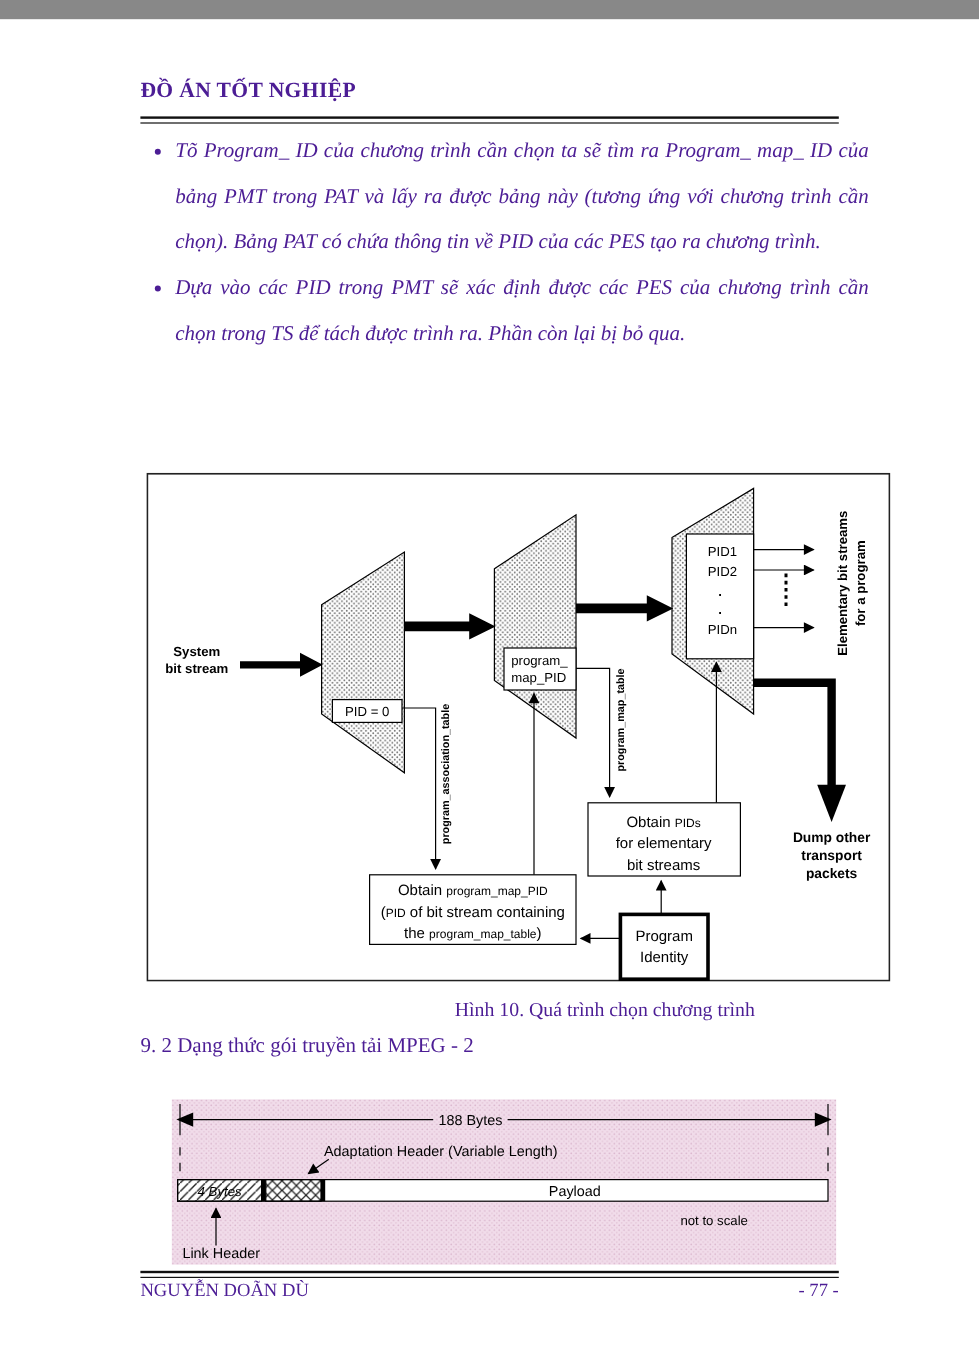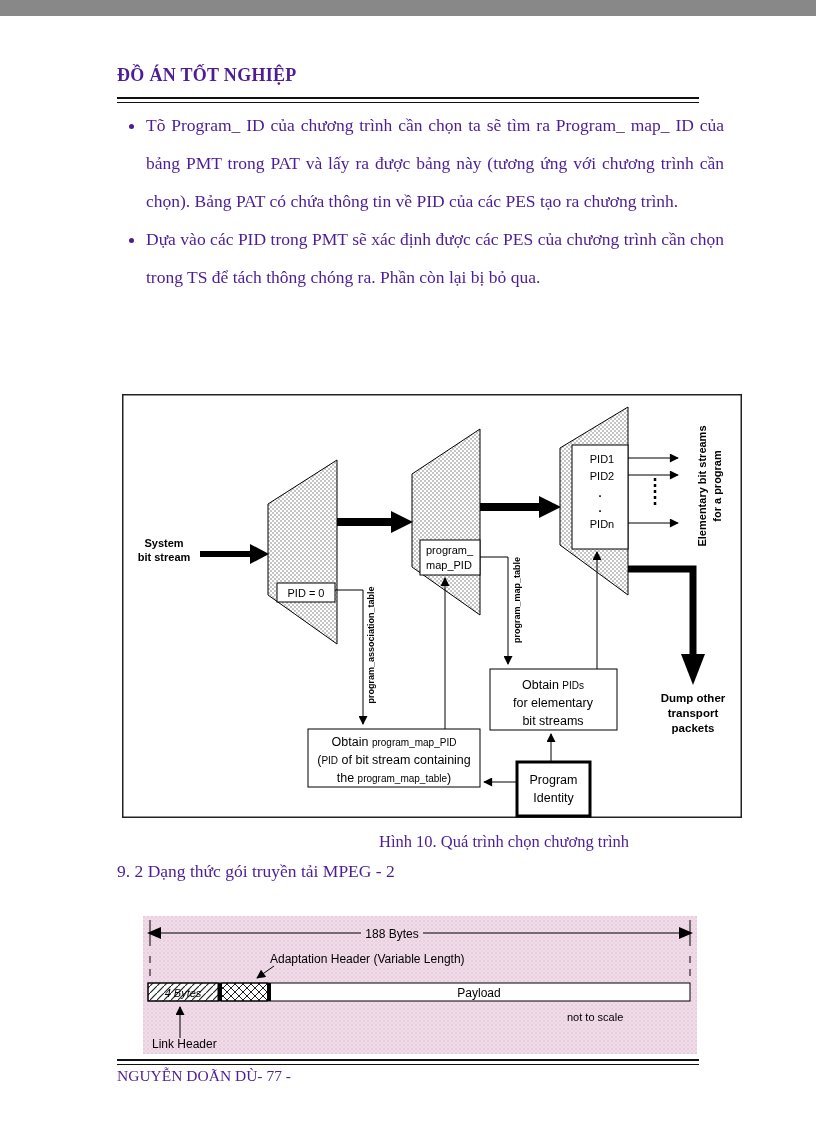--- a/index.html
+++ b/index.html
@@ -3,27 +3,27 @@
 <meta charset="utf-8">
 <style>
   html,body{margin:0;padding:0;background:#888;}
   #page{position:relative;width:816px;height:1123px;background:#fff;margin:16px auto;
         font-family:"Liberation Serif","DejaVu Serif",serif;color:#4c1d95;overflow:hidden;}
   .abs{position:absolute;}
   #hdr-title{left:117px;top:49px;font-size:18px;font-weight:bold;letter-spacing:.3px;}
   #hdr-rule{left:117px;top:81px;width:582px;height:3px;border-top:2px solid #111;border-bottom:1px solid #111;}
   #bullets{left:122px;top:90px;width:578px;margin:0;padding:0 0 0 24px;
            font-size:17.5px;line-height:38px;text-align:justify;}
-  #bullets li{margin:0;padding:0;}
+  #bullets li{margin:0;padding:0;font-style:italic;}
   #fig-caption{left:117px;top:816px;width:512px;text-align:right;font-size:16.5px;}
   #sec-heading{left:117px;top:845px;font-size:17.5px;font-weight:normal;}
   #diagram1{left:122px;top:378px;width:620px;height:424px;}
   #diagram2{left:143px;top:900px;width:554px;height:138px;}
   #ftr-rule{left:117px;top:1043px;width:582px;height:3px;border-top:2px solid #111;border-bottom:1px solid #111;}
-  #ftr-row{left:117px;top:1051px;width:582px;display:flex;font-size:15.5px;}
+  #ftr-row{left:117px;top:1051px;width:582px;display:flex;justify-content:space-between;font-size:15.5px;}
   
   .sv{font-family:"Liberation Sans","DejaVu Sans",sans-serif;fill:#000;}
   .f9b{font-size:9px;font-weight:bold;}
   .f11{font-size:11px;}
   .f11b{font-size:11px;font-weight:bold;}
   .f115b{font-size:11.5px;font-weight:bold;}
   .f12{font-size:12px;}
   .f125{font-size:12.5px;}
   .f10{font-size:10px;}
   .ital{font-style:italic;}
@@ -33,21 +33,21 @@
 </head>
 <body>
 
 <div id="page">
 
   <div class="abs" id="hdr-title">ĐỒ ÁN TỐT NGHIỆP</div>
   <div class="abs" id="hdr-rule"></div>
 
   <ul class="abs" id="bullets">
     <li>Tõ Program_ ID của chương trình cần chọn ta sẽ tìm ra Program_ map_ ID của bảng PMT trong PAT và lấy ra được bảng này (tương ứng với chương trình cần chọn). Bảng PAT có chứa thông tin về PID của các PES tạo ra chương trình.</li>
-    <li>Dựa vào các PID trong PMT sẽ xác định được các PES của chương trình cần chọn trong TS để tách thông chóng ra. Phần còn lại bị bỏ qua.</li>
+    <li>Dựa vào các PID trong PMT sẽ xác định được các PES của chương trình cần chọn trong TS để tách được trình ra. Phần còn lại bị bỏ qua.</li>
   </ul>
 
   <svg class="abs" id="diagram1" viewBox="0 0 620 424" width="620" height="424" xmlns="http://www.w3.org/2000/svg">
     <defs>
       <pattern id="stip" width="4" height="4" patternUnits="userSpaceOnUse">
         <rect width="4" height="4" fill="#ffffff"></rect>
         <circle cx="1" cy="1" r="0.75" fill="#6e6e6e"></circle>
         <circle cx="3" cy="3" r="0.75" fill="#6e6e6e"></circle>
       </pattern>
       <marker id="ah" viewBox="0 0 10 10" refX="9" refY="5" markerWidth="11" markerHeight="9" orient="auto">

